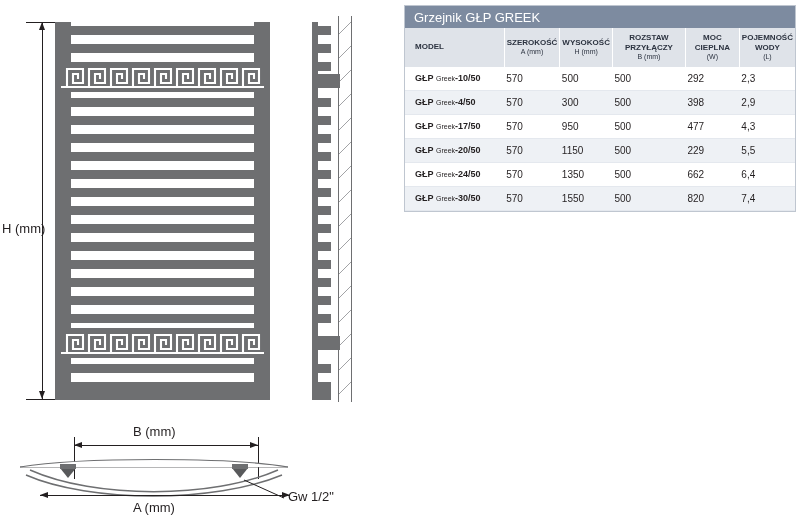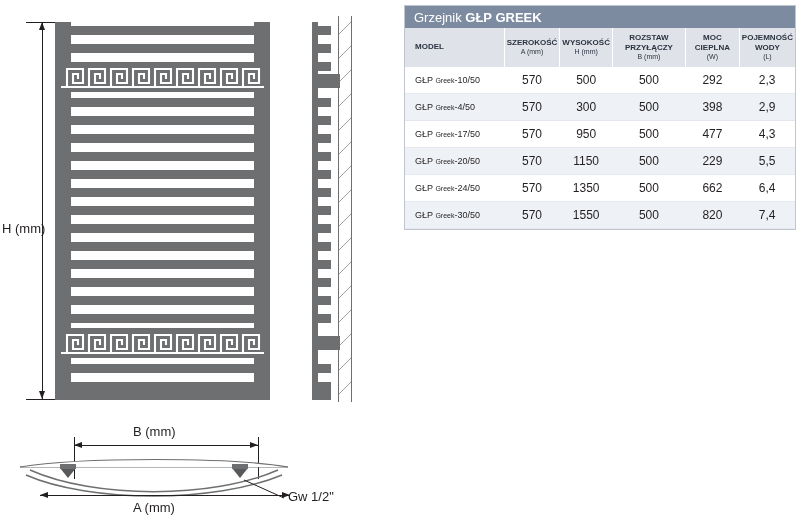--- a/index.html
+++ b/index.html
@@ -170,21 +170,21 @@
   }
   #table-title {
     height: 22px;
     background: #7d8ba0;
     color: #ffffff;
     font-size: 13px;
     padding: 4px 0 0 9px;
     box-sizing: border-box;
   }
   #table-title .t-light { font-weight: normal; }
-  #table-title .t-bold { font-weight: bold; }
+  #table-title .t-bold { font-weight: normal; }
 
   table.specs {
     border-collapse: collapse;
     width: 100%;
     font-size: 8px;
   }
   table.specs th {
     background: #dfe3e9;
     color: #2c3340;
     font-size: 8px;
@@ -197,32 +197,31 @@
   table.specs th .sub {
     display: block;
     font-weight: normal;
     font-size: 7px;
   }
   table.specs th.model-col {
     text-align: left;
     padding-left: 10px;
   }
   table.specs td {
-    text-align: center;
-    font-size: 12px;
+    font-size: 10px;
     padding: 6px 2px;
     border-bottom: 1px solid #e4e8ee;
     color: #231f20;
   }
   table.specs td.model-cell {
     text-align: left;
     padding-left: 10px;
     font-size: 9px;
   }
-  table.specs td.model-cell .m-main { font-weight: normal; }
+  table.specs td.model-cell .m-main { font-weight: bold; }
   table.specs td.model-cell .m-sub { font-size: 7px; }
   table.specs tr.alt td { background: #eef1f5; }
   table.specs tr.plain td { background: #ffffff; }
 </style>
 </head>
 <body>
 
 <div id="front-view">
 
   <div class="dimline-h" style="left:26px; top:22px; width:34px;"></div>

